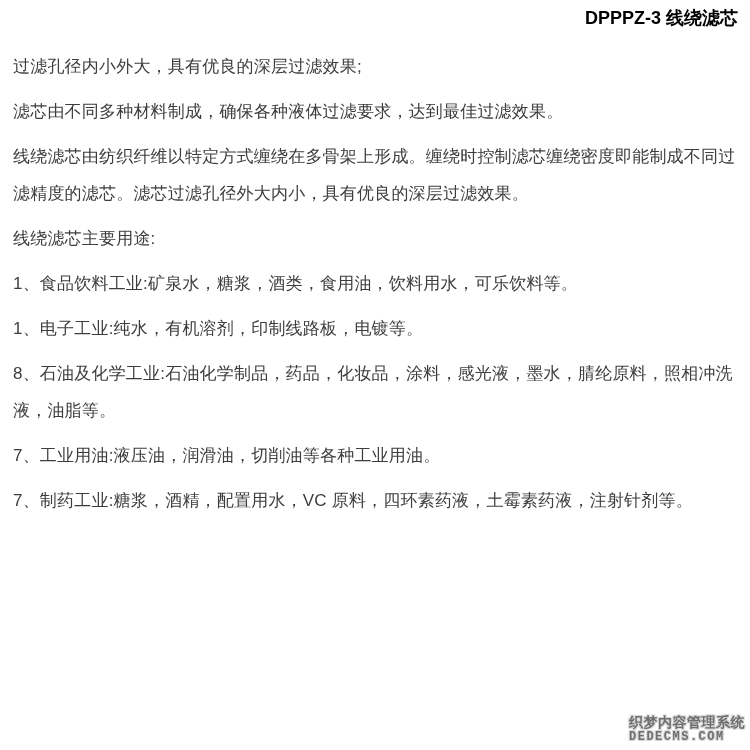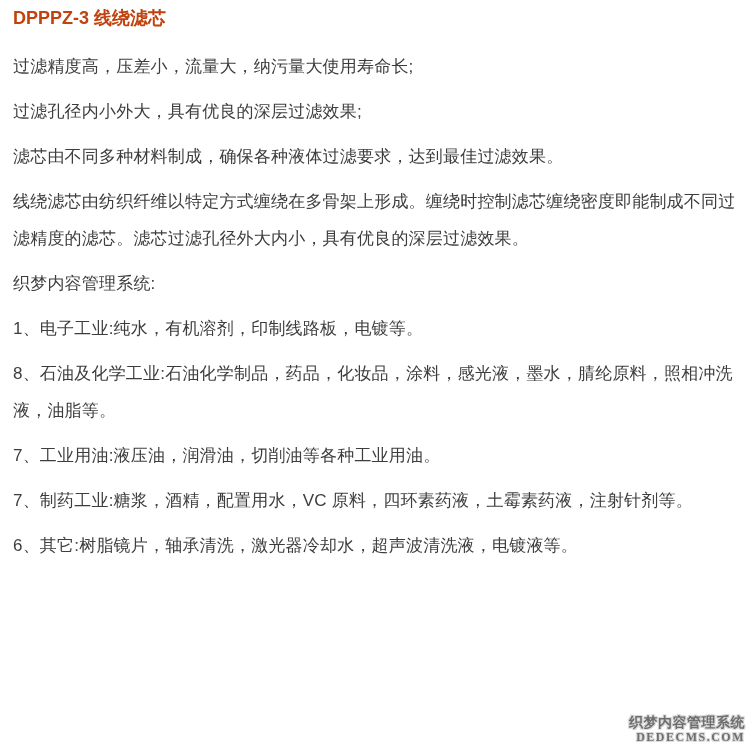--- a/index.html
+++ b/index.html
@@ -15,72 +15,70 @@
     font-family: "Liberation Sans", sans-serif;
     color: #3d3d3d;
   }
   .page {
     padding: 6px 12px 0 13px;
   }
   .title {
     font-size: 18px;
     line-height: 24px;
     font-weight: bold;
-    text-align: left;
+    text-align: right;
     margin: 0 0 18px 0;
-    color: #c2410c;
+    color: #000000;
   }
   .para {
     font-size: 17px;
     line-height: 37px;
     margin: 0 0 8px 0;
     letter-spacing: 0.2px;
     word-break: break-all;
   }
   .watermark {
     position: absolute;
     right: 5px;
     bottom: 5px;
-    text-align: right;
     font-weight: bold;
     color: #6e6e6e;
     text-shadow:
       -1px -1px 0 #d9d9d9,
        1px -1px 0 #d9d9d9,
       -1px  1px 0 #d9d9d9,
        1px  1px 0 #d9d9d9;
   }
   .watermark .wm-line1 {
     font-size: 14px;
     line-height: 16px;
     letter-spacing: 0.5px;
   }
   .watermark .wm-line2 {
     font-size: 12px;
     line-height: 15px;
     letter-spacing: 1.5px;
-    font-family: Liberation Serif, serif;
+    font-family: Liberation Mono, monospace;
   }
 </style>
 </head>
 <body>
 
 <div class="page">
   <h1 class="title">DPPPZ-3 线绕滤芯</h1>
 
-  <p class="para">过滤精度高，压差小，流量大，纳污量大使用寿命长;</p>
   <p class="para">过滤孔径内小外大，具有优良的深层过滤效果;</p>
   <p class="para">滤芯由不同多种材料制成，确保各种液体过滤要求，达到最佳过滤效果。</p>
   <p class="para">线绕滤芯由纺织纤维以特定方式缠绕在多骨架上形成。缠绕时控制滤芯缠绕密度即能制成不同过滤精度的滤芯。滤芯过滤孔径外大内小，具有优良的深层过滤效果。</p>
 
-  <p class="para">织梦内容管理系统:</p>
+  <p class="para">线绕滤芯主要用途:</p>
 
+  <p class="para">1、食品饮料工业:矿泉水，糖浆，酒类，食用油，饮料用水，可乐饮料等。</p>
   <p class="para">1、电子工业:纯水，有机溶剂，印制线路板，电镀等。</p>
   <p class="para">8、石油及化学工业:石油化学制品，药品，化妆品，涂料，感光液，墨水，腈纶原料，照相冲洗液，油脂等。</p>
   <p class="para">7、工业用油:液压油，润滑油，切削油等各种工业用油。</p>
   <p class="para">7、制药工业:糖浆，酒精，配置用水，VC 原料，四环素药液，土霉素药液，注射针剂等。</p>
-  <p class="para">6、其它:树脂镜片，轴承清洗，激光器冷却水，超声波清洗液，电镀液等。</p>
 </div>
 
 <div class="watermark">
   <div class="wm-line1">织梦内容管理系统</div>
   <div class="wm-line2">DEDECMS.COM</div>
 </div>
 
 </body></html>

